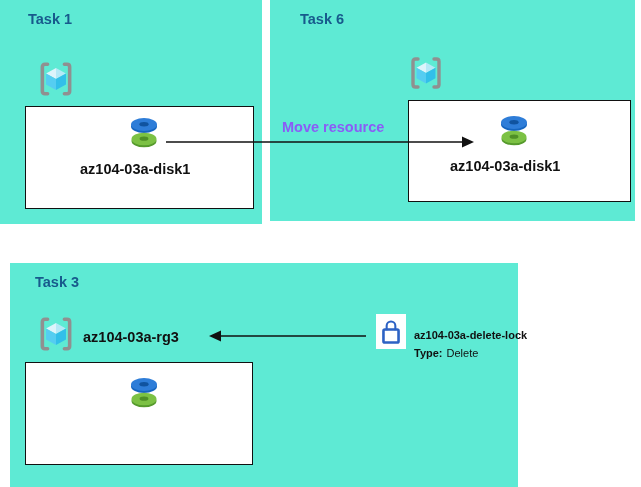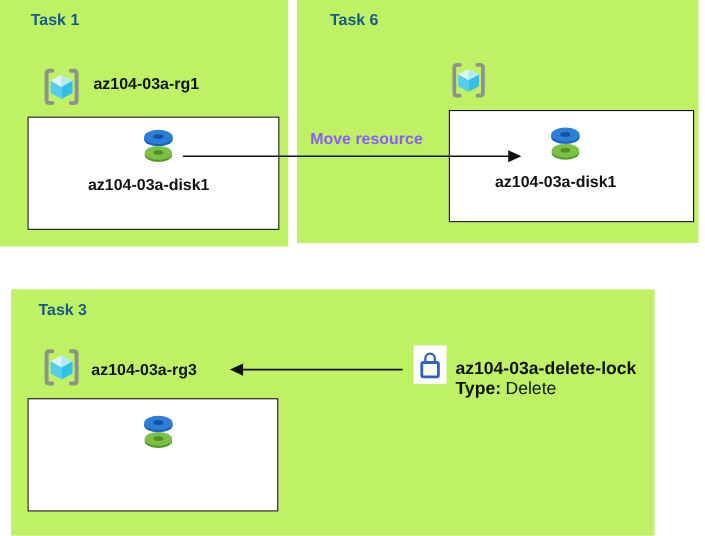--- a/index.html
+++ b/index.html
@@ -1,21 +1,21 @@
 <!DOCTYPE html>
 <html><head>
 <meta charset="utf-8">
 <style>
   html,body{margin:0;padding:0;}
   body{
     width:641px;height:487px;position:relative;background:#ffffff;
     font-family:"Liberation Sans", sans-serif;color:#111;
     -webkit-font-smoothing:antialiased;
   }
-  .panel{position:absolute;background:#bef264;}
+  .panel{position:absolute;background:#5eead4;}
   .task-title{
     position:absolute;font-size:14.5px;font-weight:bold;color:#175a8c;
     white-space:nowrap;
   }
   .entity-label{
     position:absolute;font-size:14.5px;font-weight:bold;color:#111;
     white-space:nowrap;
   }
   .res-box{
     position:absolute;background:#ffffff;border:1.4px solid #111;
@@ -25,42 +25,41 @@
   .arrow{position:absolute;line-height:0;}
   .move-label{
     position:absolute;font-size:14.5px;font-weight:bold;color:#8b5cf6;
     white-space:nowrap;
   }
   .lock-chip{
     position:absolute;background:#ffffff;width:30px;height:35px;
     display:flex;align-items:center;justify-content:center;
   }
   .lock-text{
-    position:absolute;font-size:16px;white-space:nowrap;line-height:17px;
+    position:absolute;font-size:11px;white-space:nowrap;line-height:17px;
   }
   .bold{font-weight:bold;}
   .type-value{font-weight:normal;margin-left:4px;}
 </style>
 </head>
 <body>
 
 <div class="panel" style="left:0;top:0;width:262px;height:224px;">
   <div class="task-title" style="left:28px;top:11px;">Task 1</div>
 
   <span class="icon" style="left:35px;top:58px;">
     <svg width="42" height="42" viewBox="0 0 40 40">
       <path d="M12 6 H9.5 Q7 6 7 8.5 V31.5 Q7 34 9.5 34 H12" fill="none" stroke="#909090" stroke-width="3.4" stroke-linecap="round"></path>
       <path d="M28 6 H30.5 Q33 6 33 8.5 V31.5 Q33 34 30.5 34 H28" fill="none" stroke="#909090" stroke-width="3.4" stroke-linecap="round"></path>
       <polygon points="20,9.5 10.5,14.7 20,20" fill="#ddf4fb"></polygon>
       <polygon points="20,9.5 29.5,14.7 20,20" fill="#b5e9f7"></polygon>
       <polygon points="10.5,14.7 20,20 20,30.5 10.5,25.3" fill="#55cdf1"></polygon>
       <polygon points="29.5,14.7 20,20 20,30.5 29.5,25.3" fill="#32bfe9"></polygon>
     </svg>
   </span>
-  <div class="entity-label" style="left:85px;top:69px;">az104-03a-rg1</div>
 
   <div class="res-box" style="left:25px;top:106px;width:229px;height:103px;"></div>
 
   <span class="icon" style="left:126px;top:114px;">
     <svg width="36" height="36" viewBox="0 0 36 36">
       <ellipse cx="18" cy="12.5" rx="13" ry="6.5" fill="#1565bf"></ellipse>
       <ellipse cx="18" cy="10.5" rx="13" ry="6.5" fill="#2e7dd8"></ellipse>
       <ellipse cx="18" cy="10.2" rx="4.6" ry="2.2" fill="#10539f"></ellipse>
       <ellipse cx="18" cy="27" rx="12.5" ry="6.3" fill="#569a2d"></ellipse>
       <ellipse cx="18" cy="25" rx="12.5" ry="6.3" fill="#7cc144"></ellipse>
@@ -100,21 +99,21 @@
 </div>
 
 <div class="move-label" style="left:282px;top:119px;">Move resource</div>
 <span class="arrow" style="left:166px;top:134px;">
   <svg width="310" height="16" viewBox="0 0 310 16">
     <line x1="0" y1="8" x2="297" y2="8" stroke="#111" stroke-width="1.5"></line>
     <polygon points="296,2.5 308,8 296,13.5" fill="#111"></polygon>
   </svg>
 </span>
 
-<div class="panel" style="left:10px;top:263px;width:585px;height:224px;">
+<div class="panel" style="left:10px;top:263px;width:508px;height:224px;">
   <div class="task-title" style="left:25px;top:11px;">Task 3</div>
 
   <span class="icon" style="left:25px;top:50px;">
     <svg width="42" height="42" viewBox="0 0 40 40">
       <path d="M12 6 H9.5 Q7 6 7 8.5 V31.5 Q7 34 9.5 34 H12" fill="none" stroke="#909090" stroke-width="3.4" stroke-linecap="round"></path>
       <path d="M28 6 H30.5 Q33 6 33 8.5 V31.5 Q33 34 30.5 34 H28" fill="none" stroke="#909090" stroke-width="3.4" stroke-linecap="round"></path>
       <polygon points="20,9.5 10.5,14.7 20,20" fill="#ddf4fb"></polygon>
       <polygon points="20,9.5 29.5,14.7 20,20" fill="#b5e9f7"></polygon>
       <polygon points="10.5,14.7 20,20 20,30.5 10.5,25.3" fill="#55cdf1"></polygon>
       <polygon points="29.5,14.7 20,20 20,30.5 29.5,25.3" fill="#32bfe9"></polygon>

